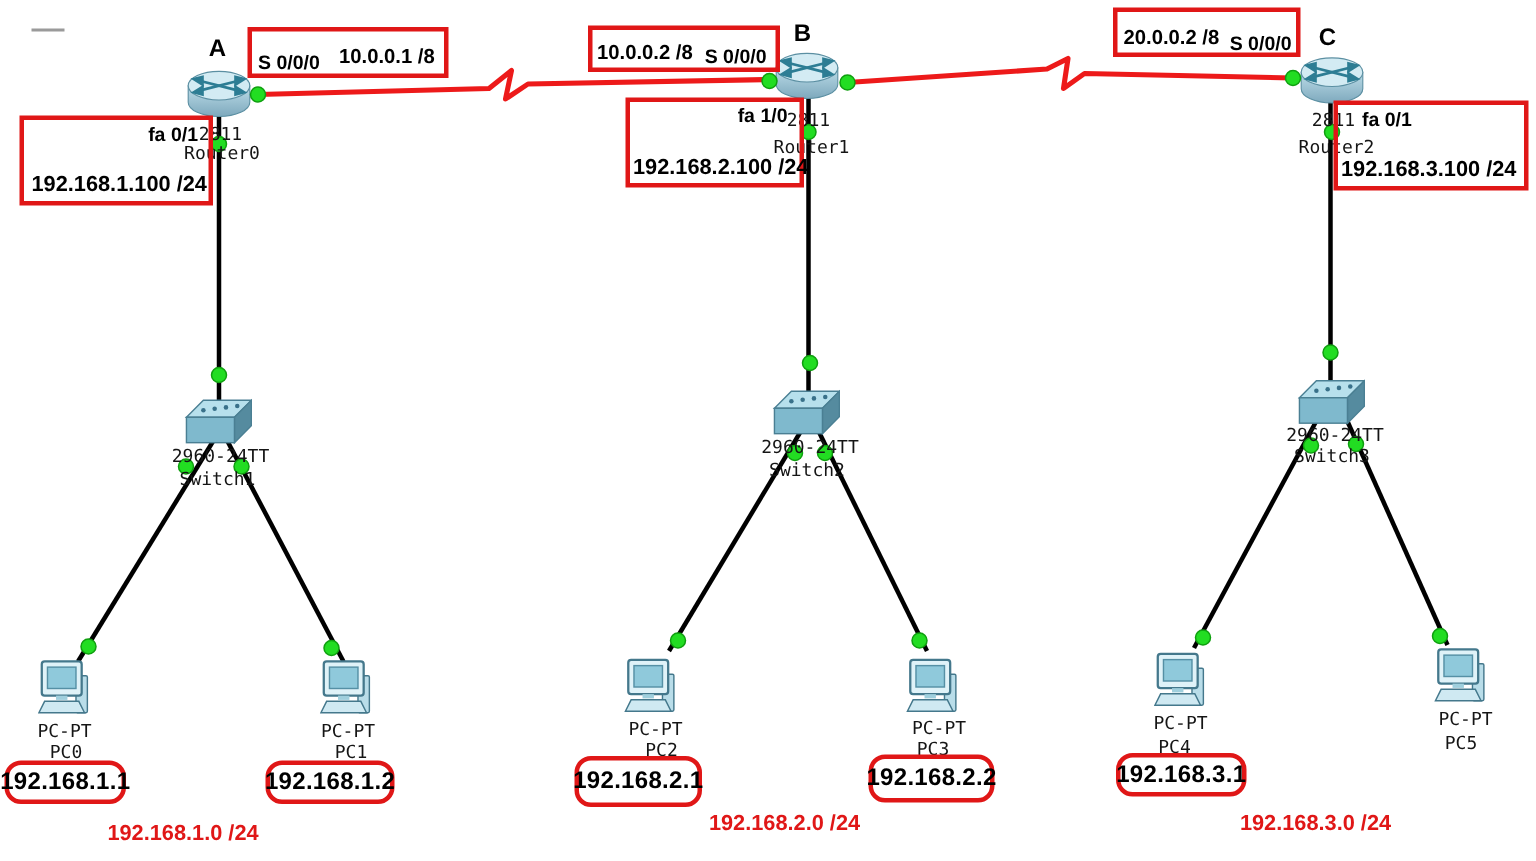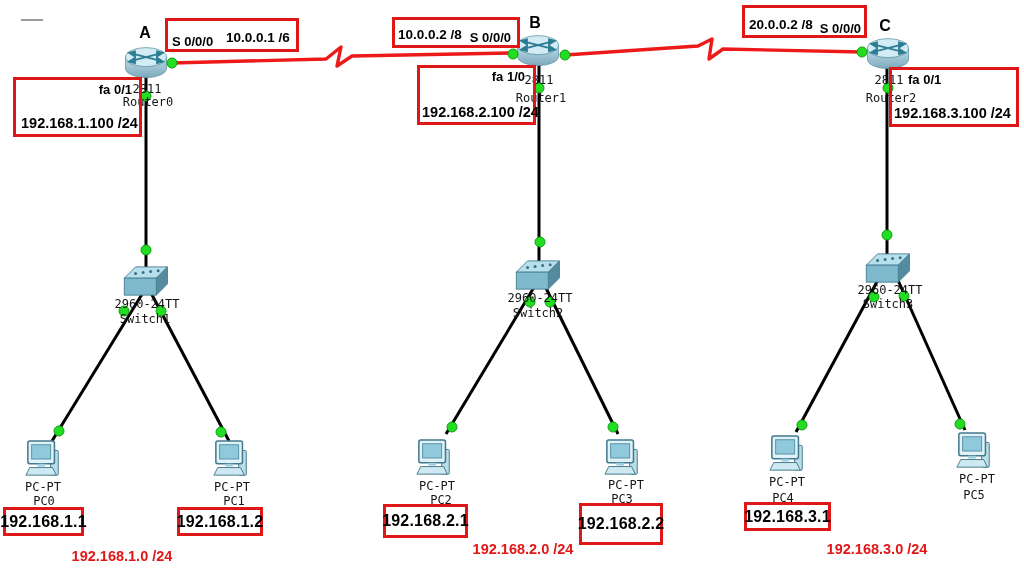--- a/index.html
+++ b/index.html
@@ -10,21 +10,21 @@
   .z-links{z-index:1;} .z-dots{z-index:3;}
   .dev{position:absolute;z-index:2;}
   .dev svg{display:block;}
   .dev-label{position:absolute;z-index:4;transform:translateX(-50%);white-space:nowrap;
              font-family:"DejaVu Sans Mono",monospace;font-size:12px;color:var(--ink);line-height:1;}
   .letter{position:absolute;z-index:4;transform:translateX(-50%);font-weight:bold;font-size:16px;
           color:#000;line-height:1;white-space:nowrap;}
   .rbox{position:absolute;z-index:5;border:3px solid var(--red);background:transparent;box-sizing:border-box;}
   .rbox span{position:absolute;font-weight:bold;color:#000;white-space:nowrap;line-height:1;}
   .port{font-size:13px;} .ip{font-size:13.5px;} .ip-lg{font-size:14.5px;}
-  .pcbox{display:flex;align-items:center;justify-content:center;}
+  .pcbox{display:flex;align-items:center;justify-content:center;border-radius:11px;}
   .pcbox span{position:static;font-size:16px;letter-spacing:.2px;}
   .net-label{position:absolute;z-index:5;transform:translateX(-50%);color:var(--red);
              font-weight:bold;font-size:14.5px;white-space:nowrap;line-height:1;}
   .dash{position:absolute;z-index:1;background:#9a9a9a;}
 </style>
 </head>
 <body>
 
 <div class="canvas">
 
@@ -200,21 +200,21 @@
   <div class="dev-label" style="left:441px;top:494px;">PC2</div>
   <div class="dev-label" style="left:626px;top:479px;">PC-PT</div>
   <div class="dev-label" style="left:622px;top:493px;">PC3</div>
   <div class="dev-label" style="left:787px;top:476px;">PC-PT</div>
   <div class="dev-label" style="left:783px;top:492px;">PC4</div>
   <div class="dev-label" style="left:977px;top:473px;">PC-PT</div>
   <div class="dev-label" style="left:974px;top:489px;">PC5</div>
 
   <div class="rbox" style="left:165px;top:18px;width:134px;height:34px;">
     <span class="port" style="left:4px;bottom:1px;">S 0/0/0</span>
-    <span class="ip" style="left:58px;top:10px;">10.0.0.1 /6</span>
+    <span class="ip" style="left:58px;top:10px;">10.0.0.1 /8</span>
   </div>
 
   <div class="rbox" style="left:13px;top:77px;width:129px;height:60px;">
     <span class="port" style="right:7px;top:3px;">fa 0/1</span>
     <span class="ip-lg" style="left:5px;bottom:4px;">192.168.1.100 /24</span>
   </div>
 
   <div class="rbox" style="left:392px;top:17px;width:128px;height:31px;">
     <span class="ip" style="left:3px;top:8px;">10.0.0.2 /8</span>
     <span class="port" style="right:6px;bottom:1px;">S 0/0/0</span>
@@ -238,21 +238,21 @@
 
   <div class="rbox pcbox" style="left:3px;top:507px;width:81px;height:29px;">
     <span>192.168.1.1</span>
     </div>
   <div class="rbox pcbox" style="left:177px;top:507px;width:86px;height:29px;">
     <span>192.168.1.2</span>
     </div>
   <div class="rbox pcbox" style="left:383px;top:504px;width:85px;height:34px;">
     <span>192.168.2.1</span>
     </div>
-  <div class="rbox pcbox" style="left:579px;top:503px;width:84px;height:42px;">
+  <div class="rbox pcbox" style="left:579px;top:503px;width:84px;height:32px;">
     <span>192.168.2.2</span>
     </div>
   <div class="rbox pcbox" style="left:744px;top:502px;width:87px;height:29px;">
     <span>192.168.3.1</span>
     </div>
 
   <div class="net-label" style="left:122px;top:549px;">192.168.1.0 /24</div>
   <div class="net-label" style="left:523px;top:542px;">192.168.2.0 /24</div>
   <div class="net-label" style="left:877px;top:542px;">192.168.3.0 /24</div>
 

